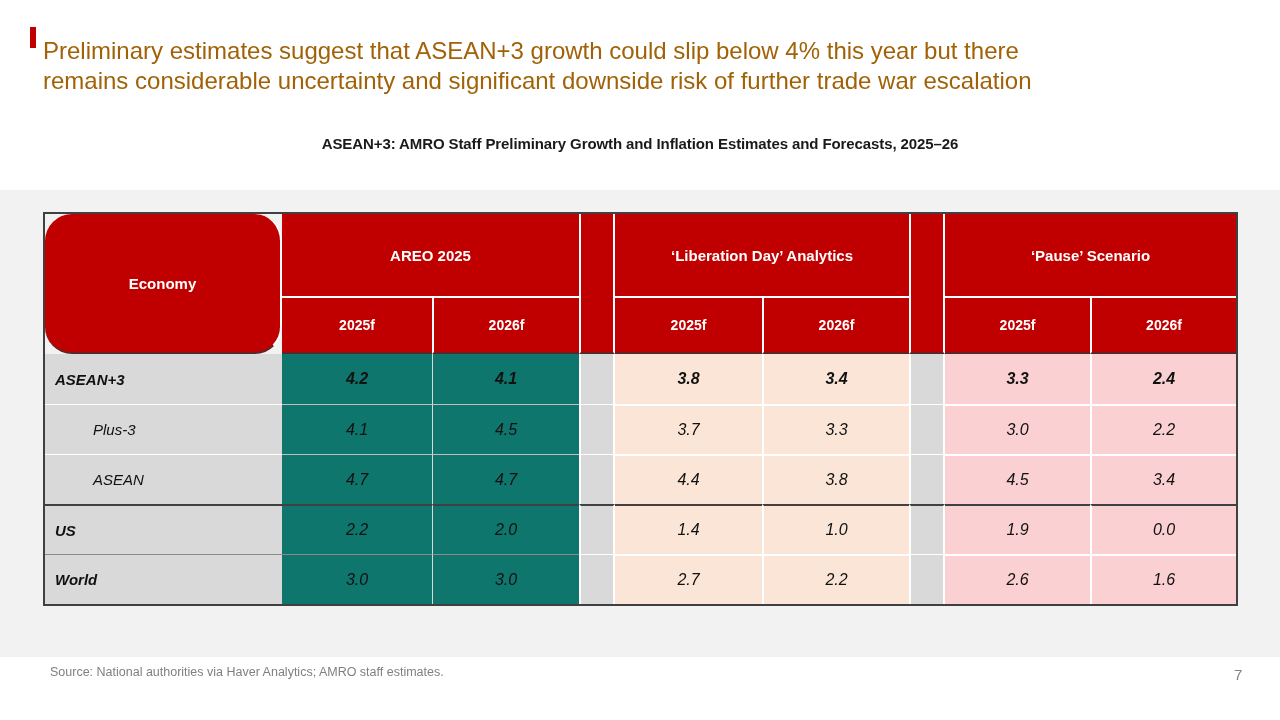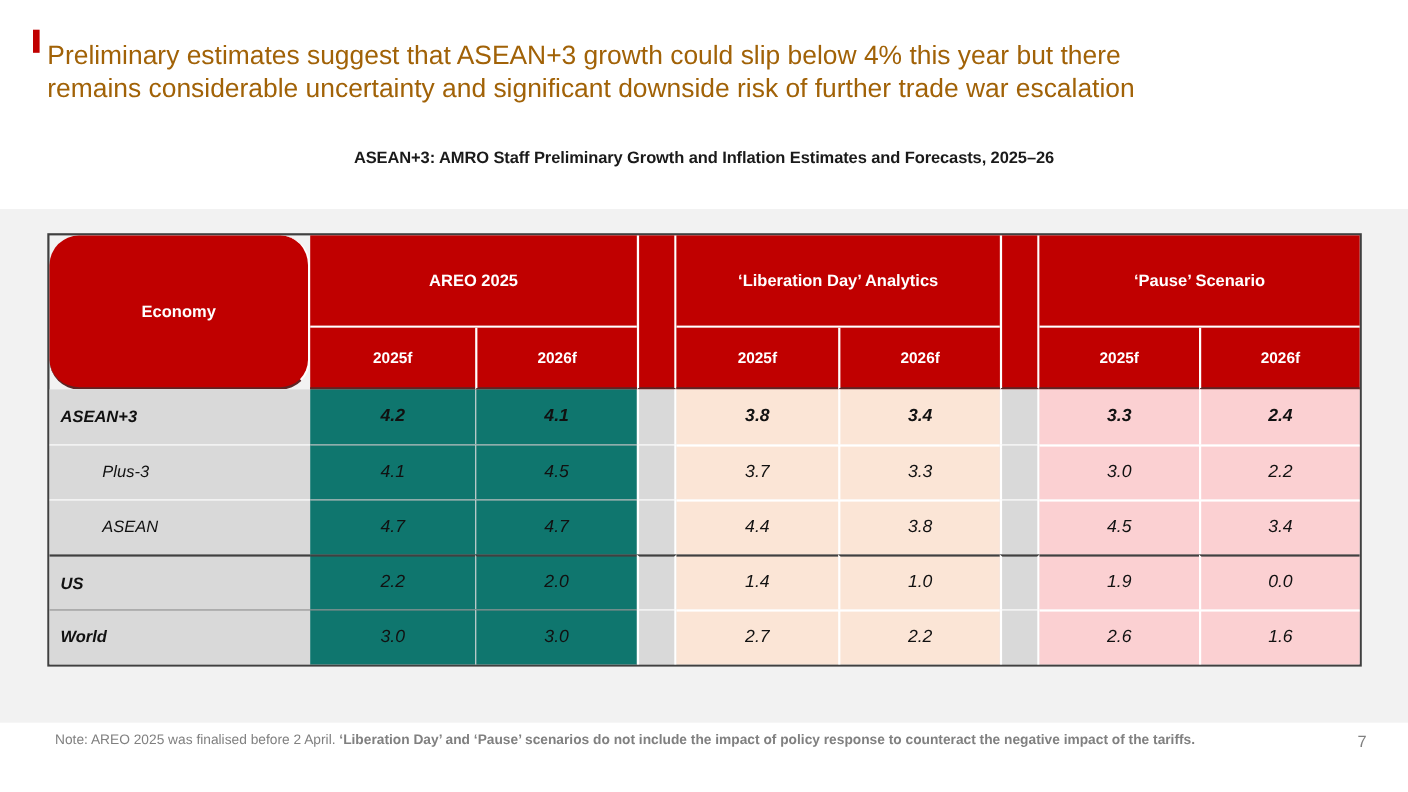--- a/index.html
+++ b/index.html
@@ -159,16 +159,16 @@
       <td class="ld">2.7</td>
       <td class="ld c2">2.2</td>
       <td class="sp"></td>
       <td class="pz">2.6</td>
       <td class="pz c2">1.6</td>
     </tr>
   </tbody>
 </table>
 
 <div class="footer">
-  <div><span>Note: AREO 2025 was finalised before 2 April. </span><b>‘Liberation Day’ and ‘Pause’ scenarios do not include the impact of policy response to counteract the negative impact of the tariffs.</b></div>
+  <div>Source: National authorities via Haver Analytics; AMRO staff estimates.</div>
 </div>
 
 <div class="page-number">7</div>
 
 </body></html>

